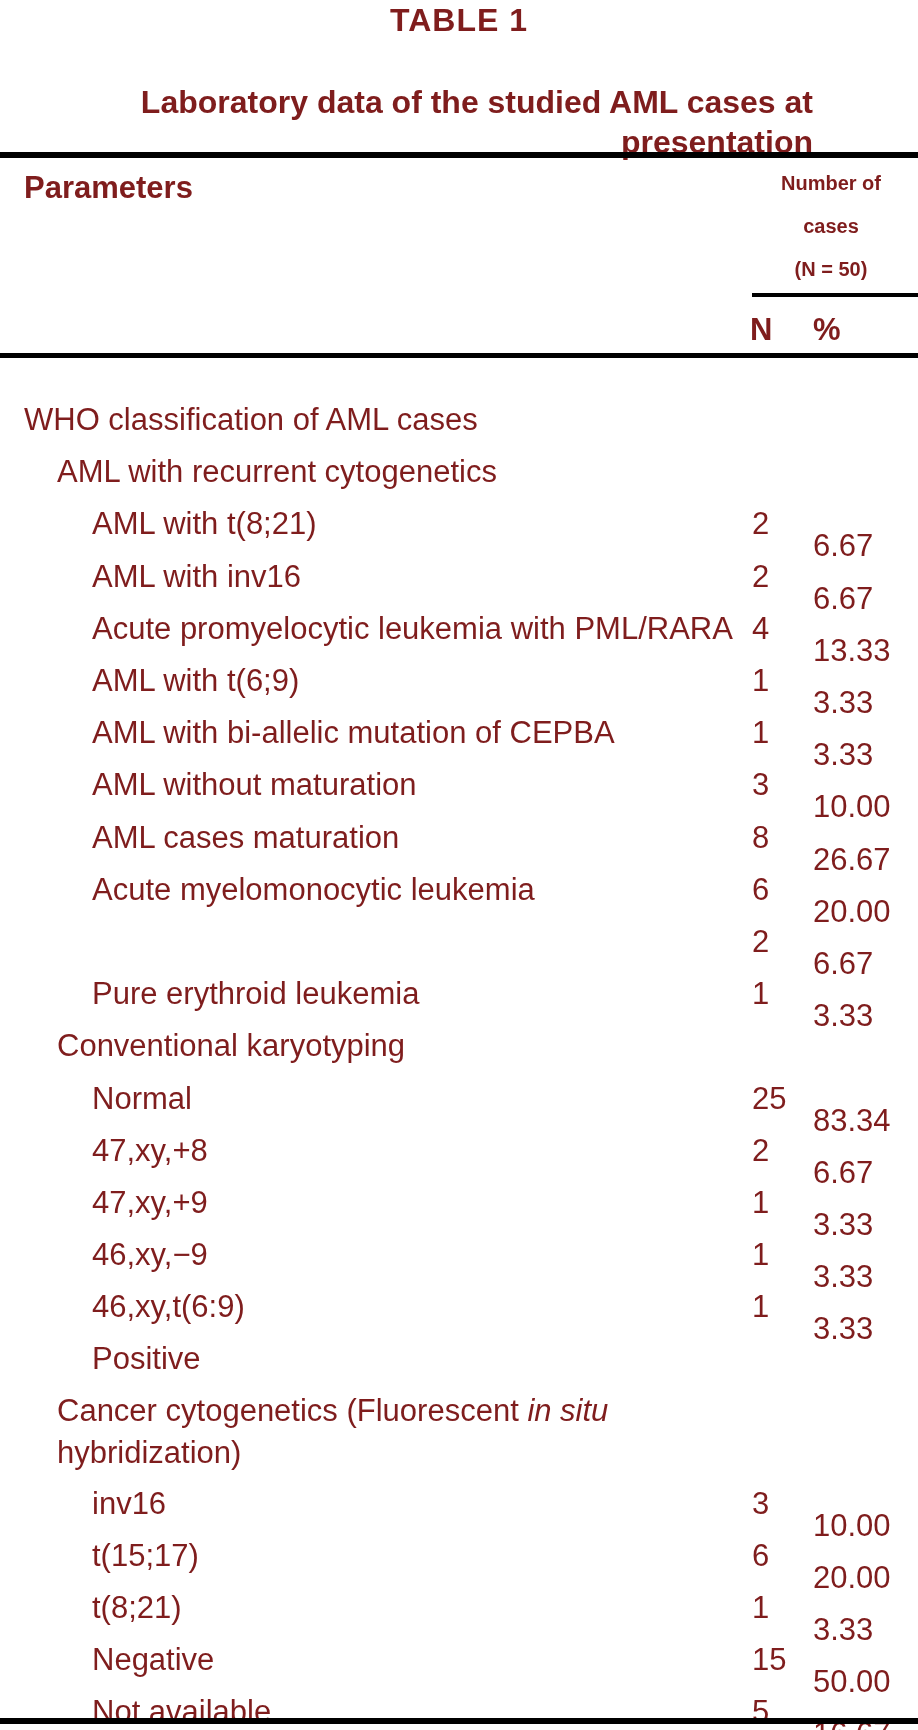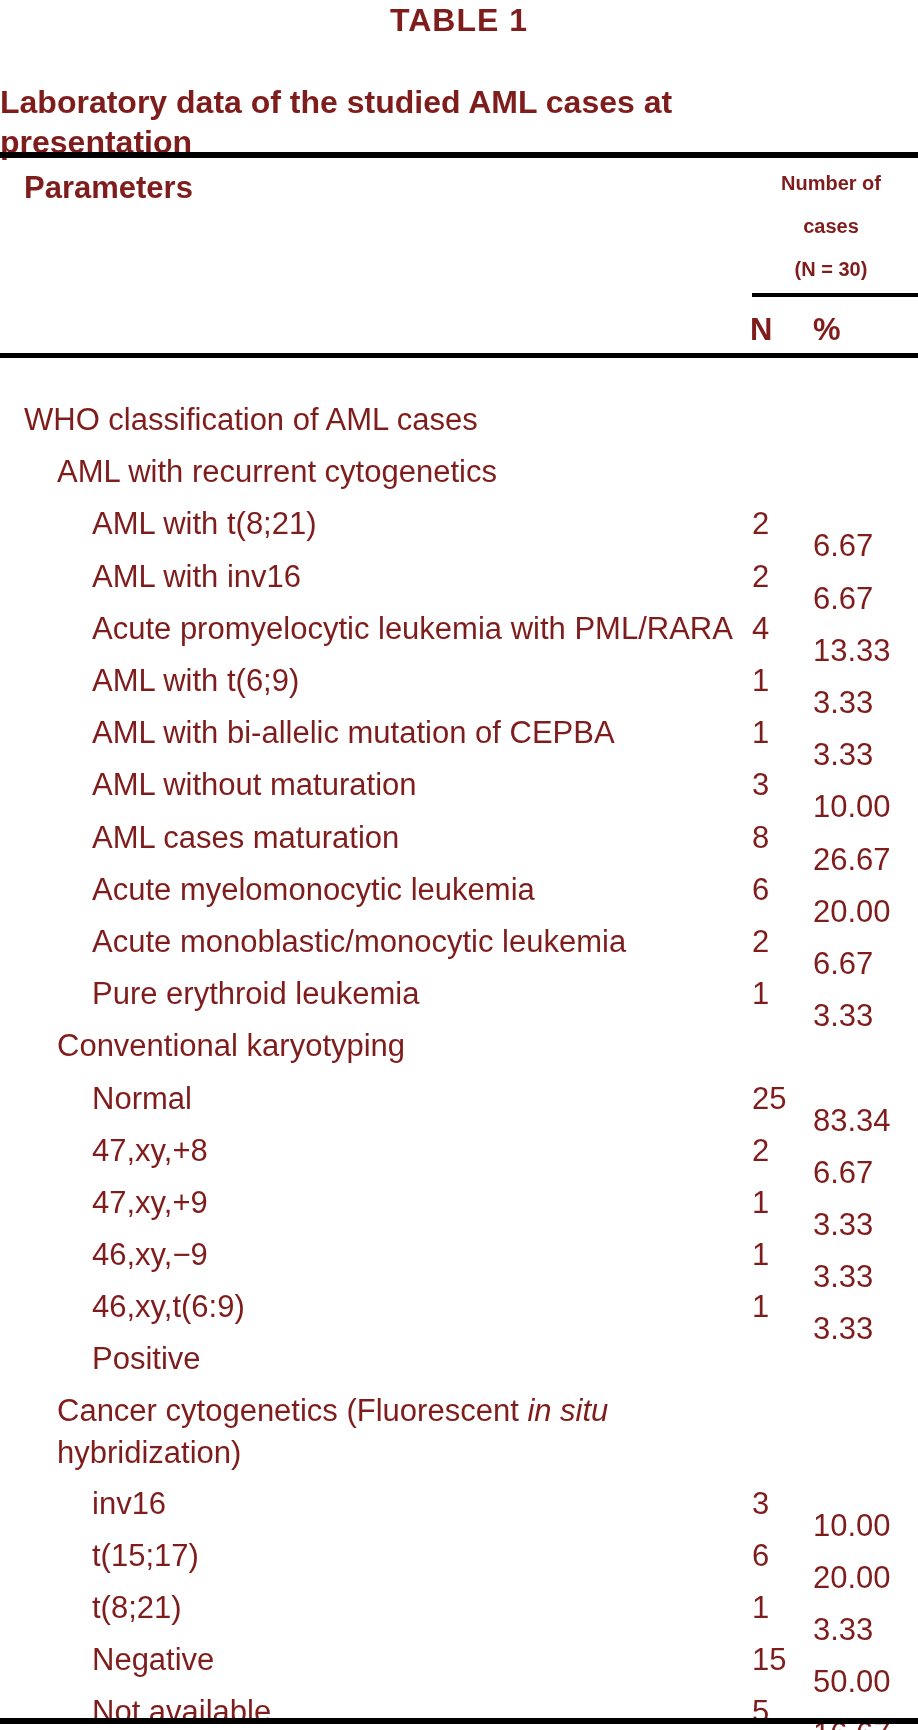--- a/index.html
+++ b/index.html
@@ -21,21 +21,21 @@
     font-weight: bold;
     font-size: 32px;
     line-height: 40px;
     letter-spacing: 1px;
   }
   .caption {
     position: absolute;
     top: 82px;
     left: 0;
     width: 813px;
-    text-align: left;
+    text-align: right;
     font-weight: bold;
     font-size: 32px;
     line-height: 40px;
   }
   .rule {
     position: absolute;
     left: 0;
     width: 918px;
     background: #000;
   }
@@ -115,21 +115,21 @@
 
   <div class="caption">Laboratory data of the studied AML cases at presentation</div>
 
   <div class="rule rule-top"></div>
 
   <div class="th-parameters">Parameters</div>
 
   <div class="th-group">
     <div>Number of</div>
     <div>cases</div>
-    <div>(N = 30)</div>
+    <div>(N = 50)</div>
   </div>
 
   <div class="rule-partial"></div>
 
   <div class="th-n">N</div>
   <div class="th-pct">%</div>
 
   <div class="rule rule-mid"></div>
 
   <div class="tbody">
@@ -173,21 +173,20 @@
         <div class="label indent-2">AML cases maturation</div>
         <div class="cell-n">8</div>
         <div class="cell-pct">26.67</div>
       </div>
       <div class="row">
         <div class="label indent-2">Acute myelomonocytic leukemia</div>
         <div class="cell-n">6</div>
         <div class="cell-pct">20.00</div>
       </div>
       <div class="row">
-        <div class="label indent-2">Acute monoblastic/monocytic leukemia</div>
         <div class="cell-n">2</div>
         <div class="cell-pct">6.67</div>
       </div>
       <div class="row">
         <div class="label indent-2">Pure erythroid leukemia</div>
         <div class="cell-n">1</div>
         <div class="cell-pct">3.33</div>
       </div>
       <div class="row">
         <div class="label indent-1">Conventional karyotyping</div>

